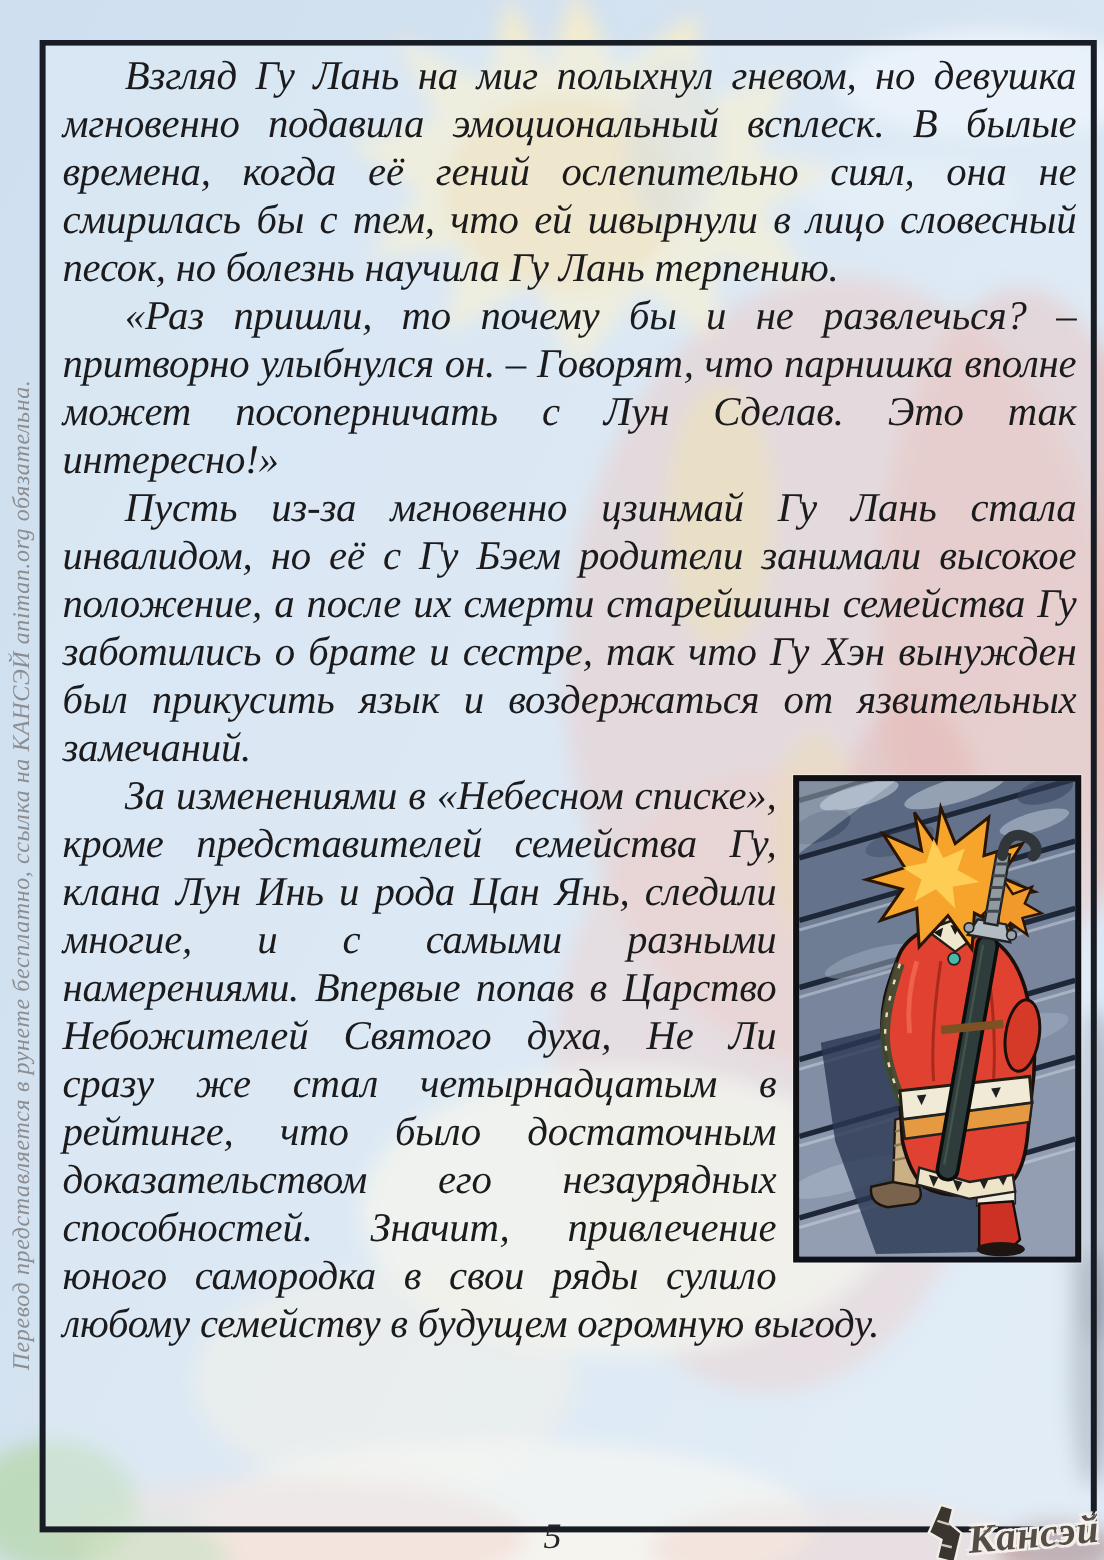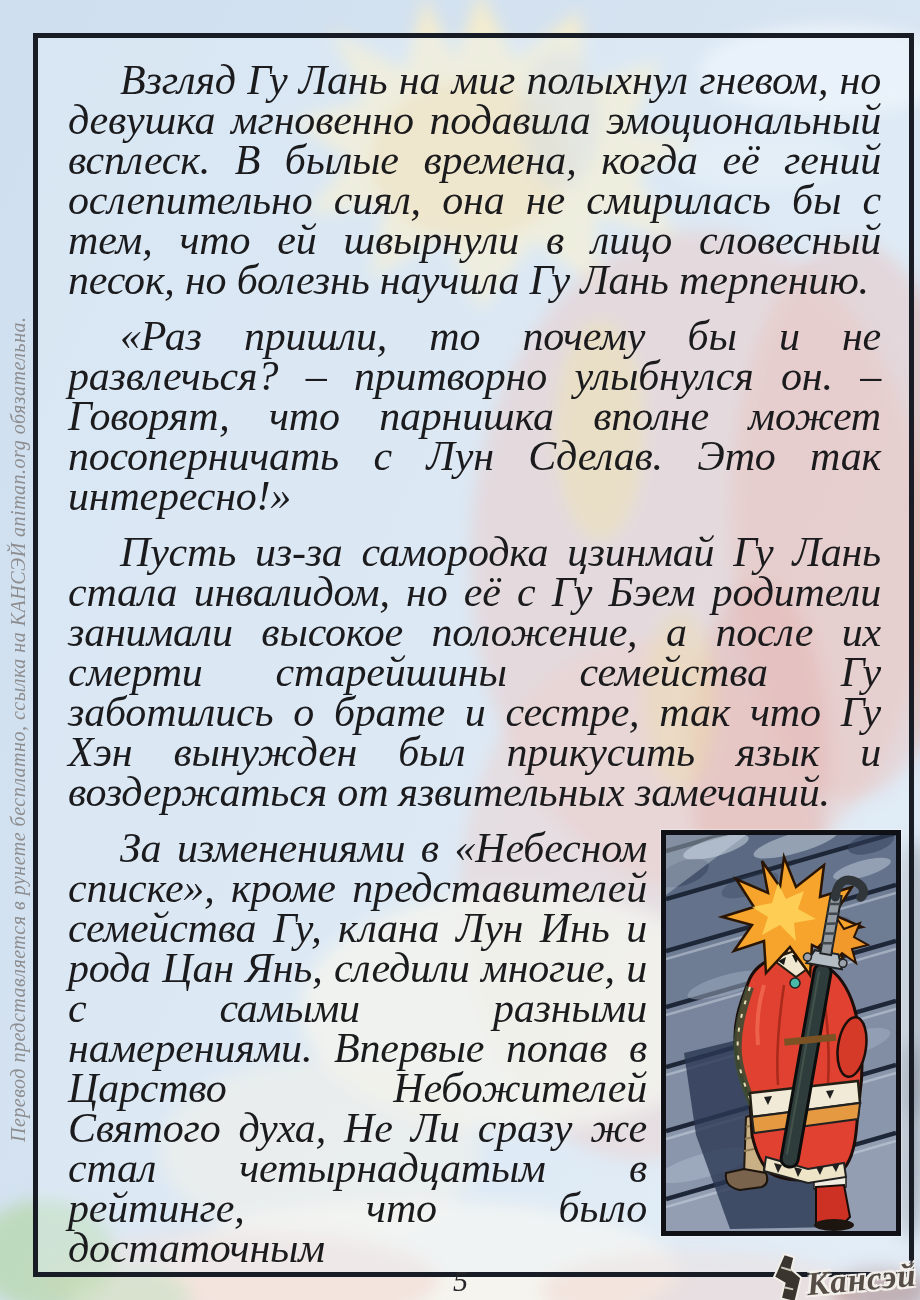--- a/index.html
+++ b/index.html
@@ -18,23 +18,23 @@
   }
   
   .frame{
     position:absolute;left:33px;top:33px;width:845px;height:1220px;
     border:5px solid #181c24;
     background:rgba(232,241,249,0.38);
     padding:6px 12px 8px 14px;
     overflow:hidden;
   }
   .frame p{
-    margin:16px;
+    margin:0;
     font-style:italic;
-    font-size:42px;line-height:40px;
+    font-size:34px;line-height:40px;
     color:#1b1b1d;
     text-align:justify;
     text-indent:52px;
     letter-spacing:-0.2px;
   }
   .illus{
     float:right;
     width:230px;height:396px;
     border:5px solid #101017;
     margin:2px -4px 4px 14px;
@@ -90,21 +90,21 @@
     <ellipse cx="908" cy="1140" rx="16" ry="100" fill="#646c79" opacity="0.45"></ellipse>
     <ellipse cx="880" cy="1290" rx="50" ry="24" fill="#8a4a42" opacity="0.35"></ellipse>
   </g>
 </svg>
 
 <div class="sidebar-credit">Перевод представляется в рунете бесплатно, ссылка на КАНСЭЙ animan.org обязательна.</div>
 
 <div class="frame">
   <p>Взгляд Гу Лань на миг полыхнул гневом, но девушка мгновенно подавила эмоциональный всплеск. В былые времена, когда её гений ослепительно сиял, она не смирилась бы с тем, что ей швырнули в лицо словесный песок, но болезнь научила Гу Лань терпению.</p>
   <p>«Раз пришли, то почему бы и не развлечься? – притворно улыбнулся он. – Говорят, что парнишка вполне может посоперничать с Лун Сделав. Это так интересно!»</p>
-  <p>Пусть из-за самородка цзинмай Гу Лань стала инвалидом, но её с Гу Бэем родители занимали высокое положение, а после их смерти старейшины семейства Гу заботились о брате и сестре, так что Гу Хэн вынужден был прикусить язык и воздержаться от язвительных замечаний.</p>
+  <p>Пусть из-за мгновенно цзинмай Гу Лань стала инвалидом, но её с Гу Бэем родители занимали высокое положение, а после их смерти старейшины семейства Гу заботились о брате и сестре, так что Гу Хэн вынужден был прикусить язык и воздержаться от язвительных замечаний.</p>
 
   <div class="illus">
     <svg viewBox="0 0 230 396" xmlns="http://www.w3.org/2000/svg">
 
       <polygon points="0,-30 230,-96 230,-50 0,16" fill="#536279"></polygon>
       <polygon points="0,16 230,-50 230,-2 0,64" fill="#5b6a82"></polygon>
       <polygon points="0,64 230,-2 230,50 0,116" fill="#64738b"></polygon>
       <polygon points="0,116 230,50 230,106 0,172" fill="#6e7c94"></polygon>
       <polygon points="0,172 230,106 230,166 0,232" fill="#78859c"></polygon>
       <polygon points="0,232 230,166 230,230 0,296" fill="#818ea4"></polygon>

